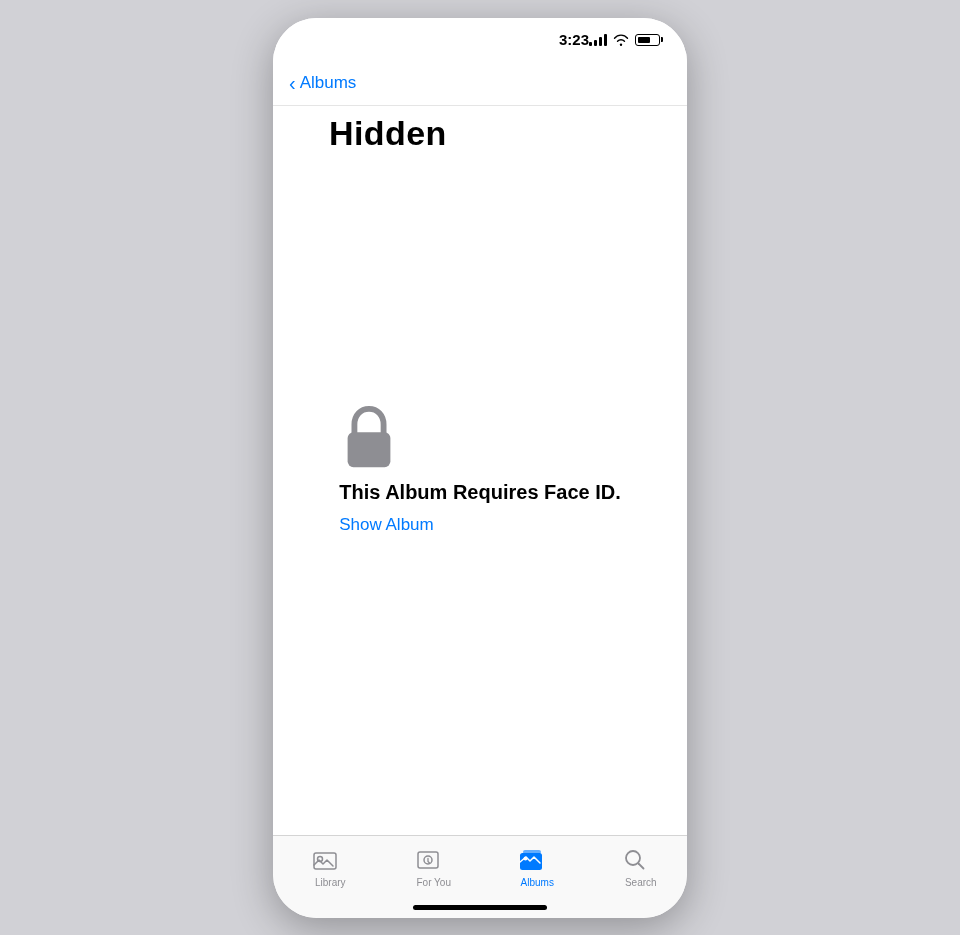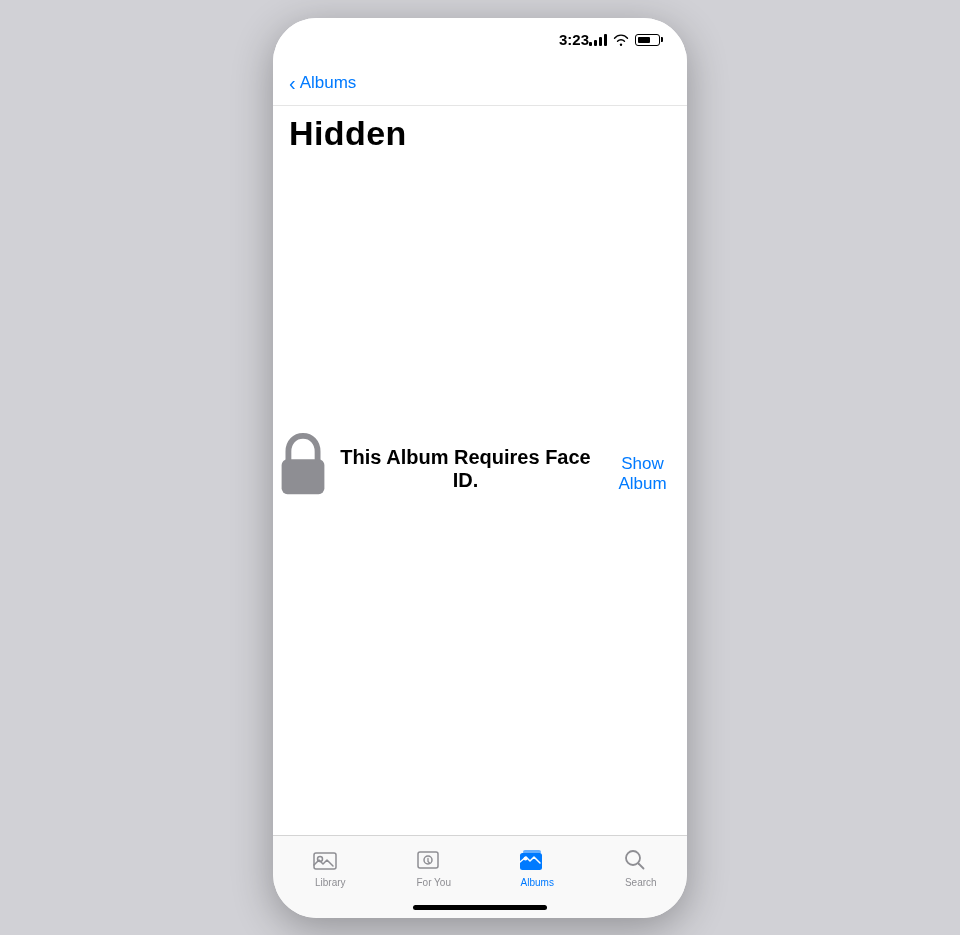--- a/index.html
+++ b/index.html
@@ -101,41 +101,42 @@
     .back-chevron {
       font-size: 20px;
       color: #007aff;
       line-height: 1;
     }
     
     .page-title-bar {
       padding: 8px 16px 10px 16px;
       background: #ffffff;
       flex-shrink: 0;
+      margin-left: 40px;
     }
     .page-title {
       font-size: 34px;
       font-weight: 700;
       color: #000;
       letter-spacing: 0.4px;
     }
     
     .main-content {
       flex: 1;
       background: #ffffff;
       display: flex;
       flex-direction: column;
       align-items: center;
       justify-content: center;
       padding-bottom: 60px;
     }
     .lock-container {
       display: flex;
-      flex-direction: row;
-      align-items: center;
+      flex-direction: column;
+      align-items: flex-start;
       gap: 0;
     }
     .lock-icon-wrapper {
       margin-bottom: 4px;
     }
     .lock-icon-svg {
       width: 60px;
       height: 70px;
     }
     .lock-title {

